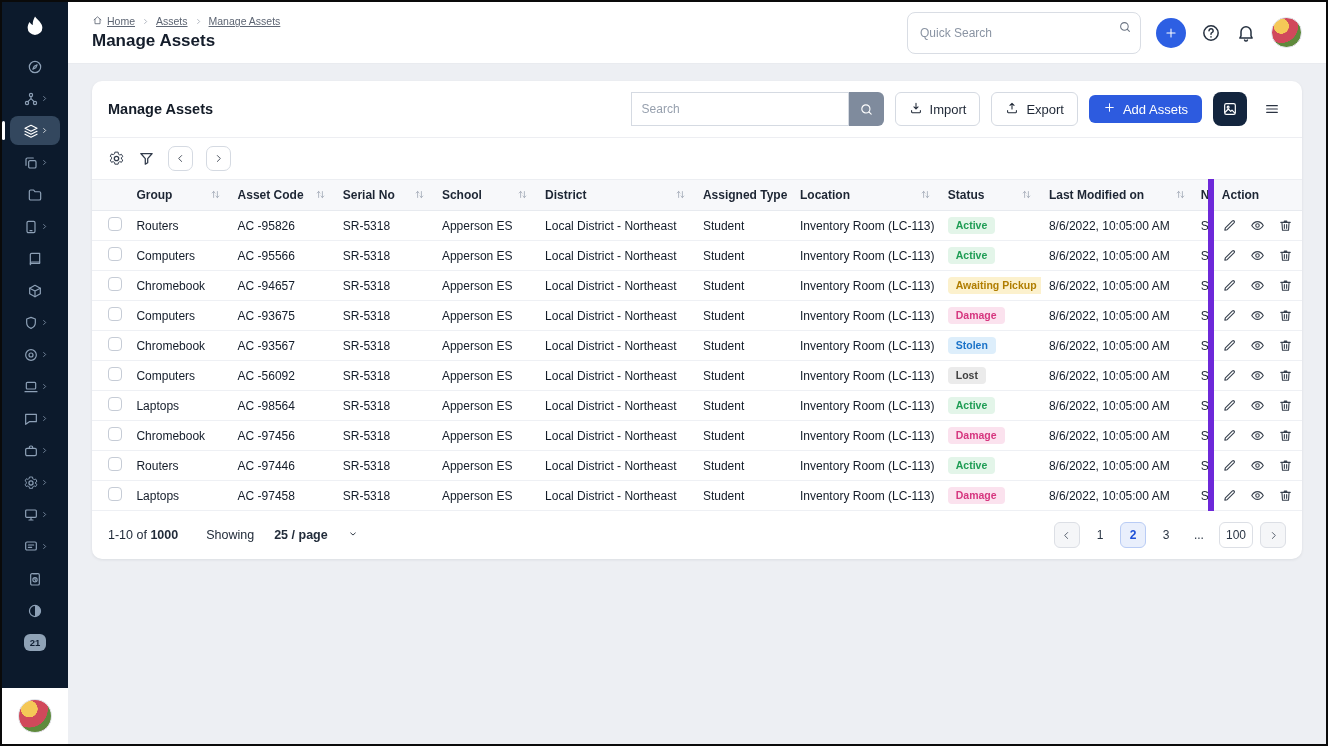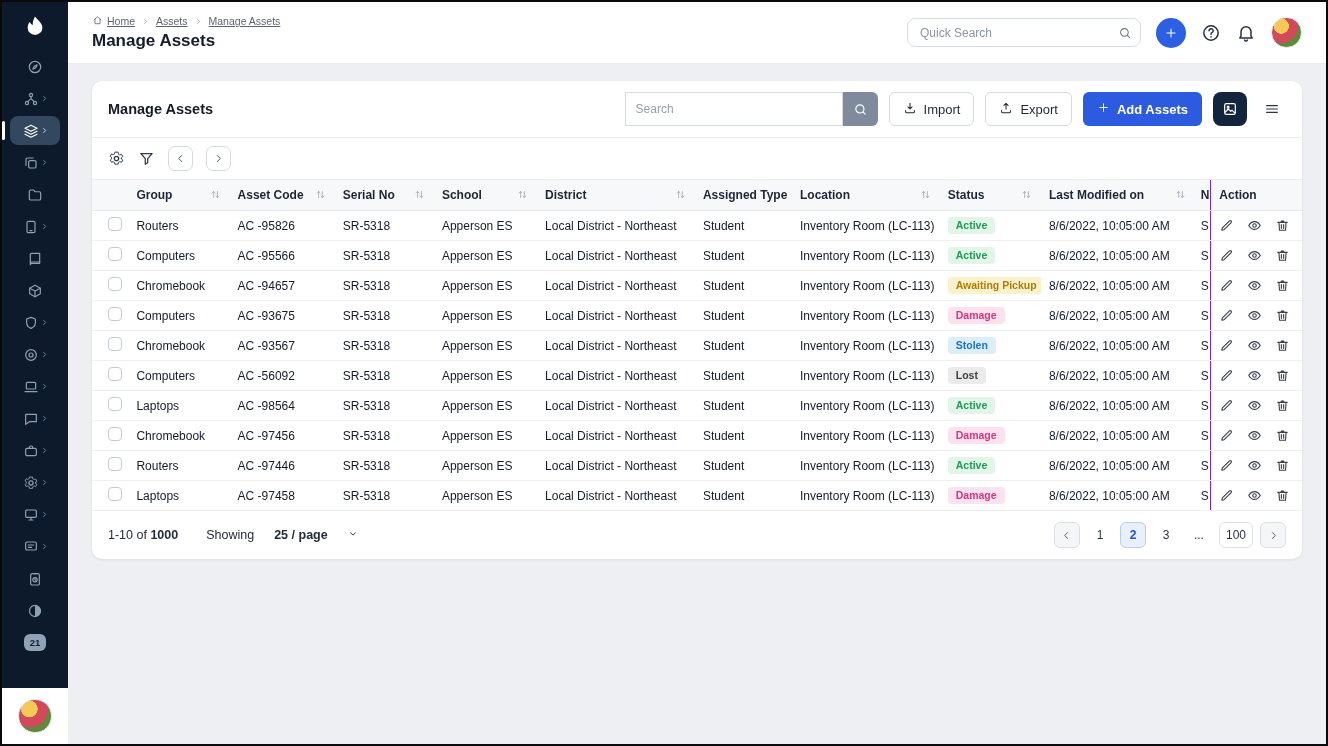--- a/index.html
+++ b/index.html
@@ -32,21 +32,21 @@
     padding:0 24px;border-bottom:1px solid #e9ebef;}
   .topbar-left{display:flex;flex-direction:column;gap:3px;}
   .breadcrumb{display:flex;align-items:center;gap:7px;font-size:10.5px;color:#5d6573;}
   .crumb{display:flex;align-items:center;gap:4px;cursor:pointer;text-decoration:underline;}
   .bc-home svg{width:11px;height:11px;}
   .crumb-sep{display:flex;color:#9aa1ad;}
   .crumb-sep svg{width:7px;height:7px;}
   .page-title{font-size:17px;font-weight:bold;color:#141d2b;margin:0;}
   .topbar-right{display:flex;align-items:center;gap:15px;}
   .quick-search{position:relative;width:234px;}
-  .quick-search input{width:100%;height:29px;border:1px solid #d9dde4;border-radius:8px;padding:0 30px 0 12px;
+  .quick-search input{width:100%;height:42px;border:1px solid #d9dde4;border-radius:8px;padding:0 30px 0 12px;
     font-size:12px;color:#333;outline:none;font-family:inherit;background:#fff;}
   .quick-search input::placeholder{color:#8a94a3;}
   .qs-icon{position:absolute;right:9px;top:8px;color:#6b7483;}
   .qs-icon svg{width:14px;height:14px;}
   .tb-btn{background:none;border:none;padding:0;cursor:pointer;display:flex;align-items:center;justify-content:center;color:#25303f;}
   .blue-circle{width:30px;height:30px;border-radius:50%;background:#2d5fe3;color:#fff;}
   .blue-circle svg{width:14px;height:14px;}
   .tb-ic svg{width:20px;height:20px;}
   
   .content{flex:1;padding:17px 24px;overflow:hidden;display:flex;flex-direction:column;}
@@ -59,22 +59,22 @@
     border-radius:6px 0 0 6px;background:#fff;font-size:12.5px;color:#2a3342;cursor:pointer;font-family:inherit;}
   .sc-btn svg{width:10px;height:10px;color:#4a5362;}
   .sc-input{width:218px;border:1px solid #d5dae2;padding:0 10px;font-size:12px;outline:none;font-family:inherit;}
   .sc-input::placeholder{color:#97a0ae;}
   .sc-search{width:35px;background:#7f8b9d;border:none;border-radius:0 6px 6px 0;color:#fff;display:flex;
     align-items:center;justify-content:center;cursor:pointer;}
   .sc-search svg{width:15px;height:15px;}
   .btn-outline{display:flex;align-items:center;gap:7px;height:34px;padding:0 13px;border:1px solid #d5dae2;
     border-radius:6px;background:#fff;font-size:13px;color:#1f2836;cursor:pointer;font-family:inherit;}
   .btn-outline svg{width:14px;height:14px;}
-  .btn-primary{display:flex;align-items:center;gap:7px;height:34px;padding:0 14px;border:none;border-radius:6px;
-    background:#2d5bdf;color:#fff;font-size:13px;cursor:pointer;font-family:inherit;font-weight:bold;}
+  .btn-primary{display:flex;align-items:center;gap:7px;height:28px;padding:0 14px;border:none;border-radius:6px;
+    background:#2d5bdf;color:#fff;font-size:13px;cursor:pointer;font-family:inherit;}
   .btn-primary svg{width:13px;height:13px;}
   .btn-dark{width:34px;height:34px;border-radius:8px;background:#13253e;color:#fff;border:none;display:flex;
     align-items:center;justify-content:center;cursor:pointer;}
   .btn-dark svg{width:16px;height:16px;}
   .btn-ghost{background:none;border:none;width:28px;height:34px;color:#2a3342;cursor:pointer;display:flex;
     align-items:center;justify-content:center;}
   .btn-ghost svg{width:18px;height:18px;}
   
   .card-toolbar{display:flex;align-items:center;justify-content:space-between;padding:8px 16px;border-top:1px solid #edeef2;}
   .ct-left{display:flex;align-items:center;gap:10px;font-size:12px;color:#2a3342;}
@@ -95,21 +95,21 @@
     font-weight:bold;color:#1d2634;text-align:left;padding:8px 8px;white-space:nowrap;overflow:hidden;}
   .th-in{display:flex;justify-content:space-between;gap:4px;}
   .sort-ic{color:#a7aeba;flex-shrink:0;display:flex;cursor:pointer;}
   .sort-ic svg{width:13px;height:13px;}
   tbody td{border-bottom:1px solid #eef0f4;font-size:12px;color:#131c29;padding:0 8px;height:30px;
     white-space:nowrap;overflow:hidden;}
   .td-cb,.th-cb{padding-left:16px;}
   .td-cb .cb{width:14px;height:14px;}
   .badge{display:inline-block;padding:2.5px 8px;border-radius:4px;font-size:10.5px;font-weight:bold;line-height:1.2;}
   .th-clip,.td-clip{padding:0 0 0 6px;color:#1d2634;}
-  .action-th,.action-td{border-left:1px solid #6d28d9;box-shadow:-7px 0 8px -7px rgba(16,24,40,.18);background:#fff;}
+  .action-th,.action-td{border-left:6px solid #6d28d9;box-shadow:-7px 0 8px -7px rgba(16,24,40,.18);background:#fff;}
   .action-th{background:#f7f8fa;}
   .act-ic{background:none;border:none;color:#39424f;cursor:pointer;padding:0;margin-right:13px;display:inline-flex;vertical-align:middle;}
   .act-ic:last-child{margin-right:0;}
   .act-ic svg{width:15px;height:15px;}
   
   .card-foot{display:flex;align-items:center;justify-content:space-between;padding:11px 16px;}
   .cf-left{display:flex;align-items:center;gap:28px;font-size:12.5px;color:#222c3a;}
   .cf-range b{font-weight:bold;}
   .cf-showing{display:flex;align-items:flex-start;gap:20px;cursor:pointer;}
   .cf-showing b{font-weight:bold;}

